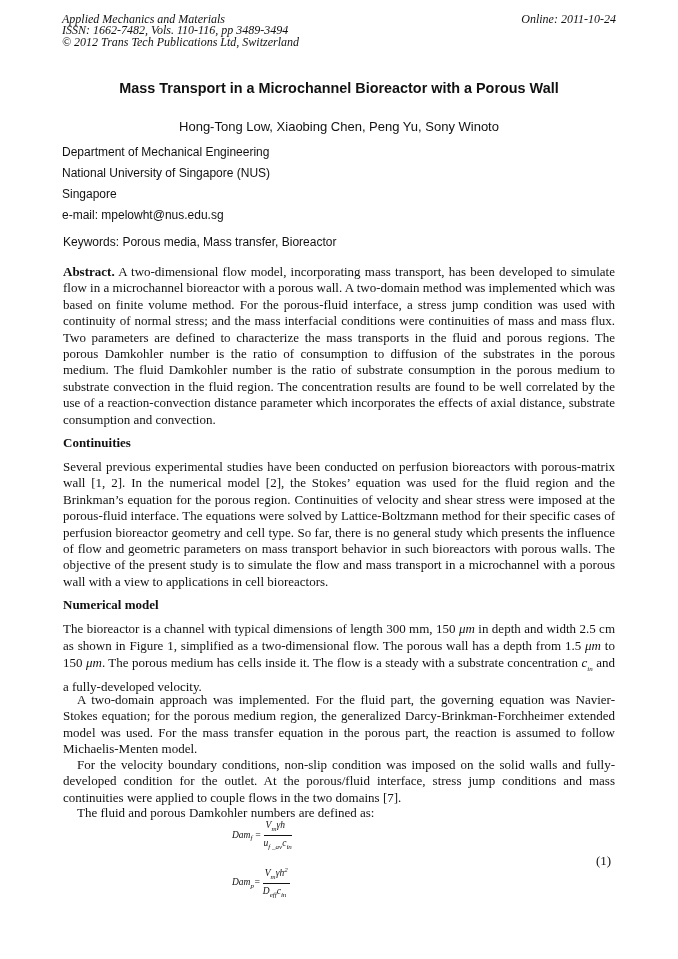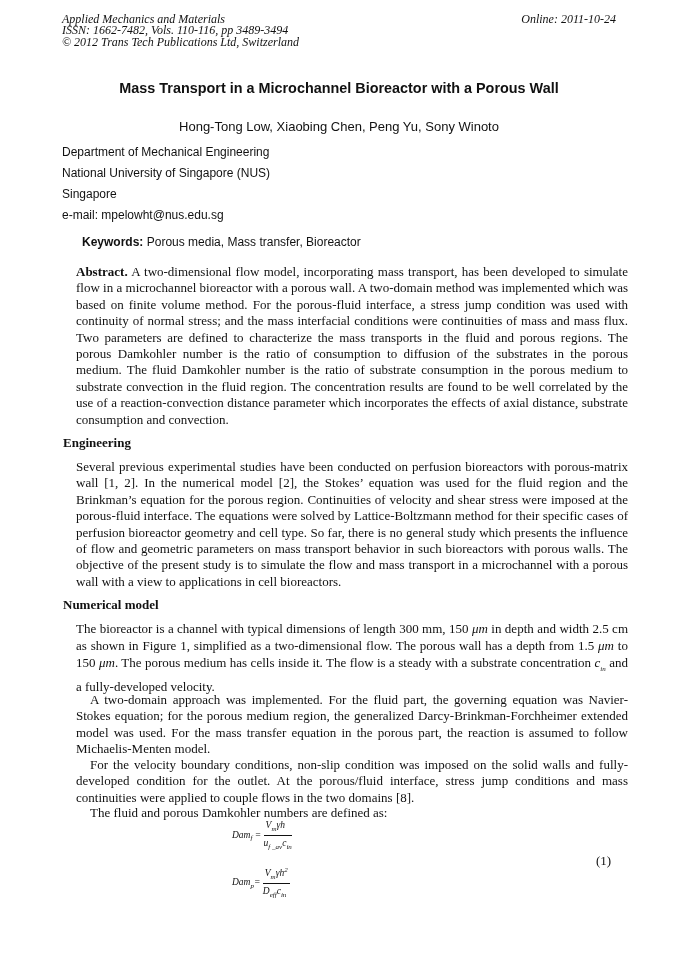--- a/index.html
+++ b/index.html
@@ -5,22 +5,22 @@
   html, body { margin: 0; padding: 0; background: #ffffff; }
   body { width: 678px; height: 959px; position: relative; overflow: hidden; color: #111; }
   .serif { font-family: "Liberation Serif", "DejaVu Serif", serif; }
   .sans { font-family: "Liberation Sans", "DejaVu Sans", sans-serif; }
   .header { position: absolute; left: 62px; top: 14px; width: 554px; font-size: 12px; line-height: 11.4px; font-style: italic; }
   .header .online { position: absolute; right: 0; top: 0; }
   .title { position: absolute; left: 62px; top: 80px; width: 554px; text-align: center; font-size: 14.4px; font-weight: bold; }
   .authors { position: absolute; left: 62px; top: 119px; width: 554px; text-align: center; font-size: 13px; }
   .affil { position: absolute; left: 62px; width: 554px; text-align: left; font-size: 12px; }
   .keywords { position: absolute; left: 63px; top: 235px; width: 554px; font-size: 12px; }
-  .keywords b { font-weight: bold; margin-left: 19px; }
-  .para { position: absolute; left: 76px; width: 552px; font-size: 13px; line-height: 16.4px; text-align: justify; }
+  .keywords b { font-weight: normal; }
+  .para { position: absolute; left: 63px; width: 552px; font-size: 13px; line-height: 16.4px; text-align: justify; }
   .heading { position: absolute; left: 63px; font-size: 13px; font-weight: bold; }
   .indent { text-indent: 14px; }
   .eq { position: absolute; font-size: 9.5px; font-style: italic; }
   .frac { display: inline-block; vertical-align: middle; text-align: left; }
   .frac .num { display: block; border-bottom: 1px solid #111; padding: 0 2px 2px 2px; }
   .frac .den { display: block; padding-top: 2px; }
   .eqnum { position: absolute; left: 596px; top: 853px; font-size: 13px; }
   sub, sup { font-size: 7px; }
 </style>
 </head>
@@ -43,29 +43,29 @@
 <div class="keywords sans">
   <b>Keywords:</b>
   <span>Porous media, Mass transfer, Bioreactor</span>
 </div>
 
 <div class="para serif" style="top:264px">
   <b>Abstract.</b>
   <span>A two-dimensional flow model, incorporating mass transport, has been developed to simulate flow in a microchannel bioreactor with a porous wall. A two-domain method was implemented which was based on finite volume method. For the porous-fluid interface, a stress jump condition was used with continuity of normal stress; and the mass interfacial conditions were continuities of mass and mass flux. Two parameters are defined to characterize the mass transports in the fluid and porous regions. The porous Damkohler number is the ratio of consumption to diffusion of the substrates in the porous medium. The fluid Damkohler number is the ratio of substrate consumption in the porous medium to substrate convection in the fluid region. The concentration results are found to be well correlated by the use of a reaction-convection distance parameter which incorporates the effects of axial distance, substrate consumption and convection.</span>
 </div>
 
-<div class="heading serif" style="top:435px">Engineering</div>
+<div class="heading serif" style="top:435px">Continuities</div>
 <div class="para serif" style="top:459px">Several previous experimental studies have been conducted on perfusion bioreactors with porous-matrix wall [1, 2]. In the numerical model [2], the Stokes’ equation was used for the fluid region and the Brinkman’s equation for the porous region. Continuities of velocity and shear stress were imposed at the porous-fluid interface. The equations were solved by Lattice-Boltzmann method for their specific cases of perfusion bioreactor geometry and cell type. So far, there is no general study which presents the influence of flow and geometric parameters on mass transport behavior in such bioreactors with porous walls. The objective of the present study is to simulate the flow and mass transport in a microchannel with a porous wall with a view to applications in cell bioreactors.</div>
 
 <div class="heading serif" style="top:597px">Numerical model</div>
 <div class="para serif" style="top:620px; line-height:17px">
   <span>The bioreactor is a channel with typical dimensions of length 300 mm, 150 </span><i>μm</i><span> in depth and width 2.5 cm as shown in Figure 1, simplified as a two-dimensional flow. The porous wall has a depth from 1.5 </span><i>μm</i><span> to 150 </span><i>μm</i><span>. The porous medium has cells inside it. The flow is a steady with a substrate concentration </span><i>c</i><sub><i>in</i></sub><span> and a fully-developed velocity.</span>
 </div>
 <div class="para serif indent" style="top:692px">A two-domain approach was implemented. For the fluid part, the governing equation was Navier-Stokes equation; for the porous medium region, the generalized Darcy-Brinkman-Forchheimer extended model was used. For the mass transfer equation in the porous part, the reaction is assumed to follow Michaelis-Menten model.</div>
-<div class="para serif indent" style="top:757px">For the velocity boundary conditions, non-slip condition was imposed on the solid walls and fully-developed condition for the outlet. At the porous/fluid interface, stress jump conditions and mass continuities were applied to couple flows in the two domains [8].</div>
+<div class="para serif indent" style="top:757px">For the velocity boundary conditions, non-slip condition was imposed on the solid walls and fully-developed condition for the outlet. At the porous/fluid interface, stress jump conditions and mass continuities were applied to couple flows in the two domains [7].</div>
 <div class="para serif indent" style="top:805px">The fluid and porous Damkohler numbers are defined as:</div>
 
 <div class="eq serif" style="left:232px; top:820px">
   <span>Dam</span><sub>f</sub>
   <span>=</span>
   <span class="frac">
     <span class="num"><span>V</span><sub>m</sub><span>γh</span></span>
     <span class="den"><span>u</span><sub>f _av</sub><span>c</span><sub>in</sub></span>
   </span>
 </div>

